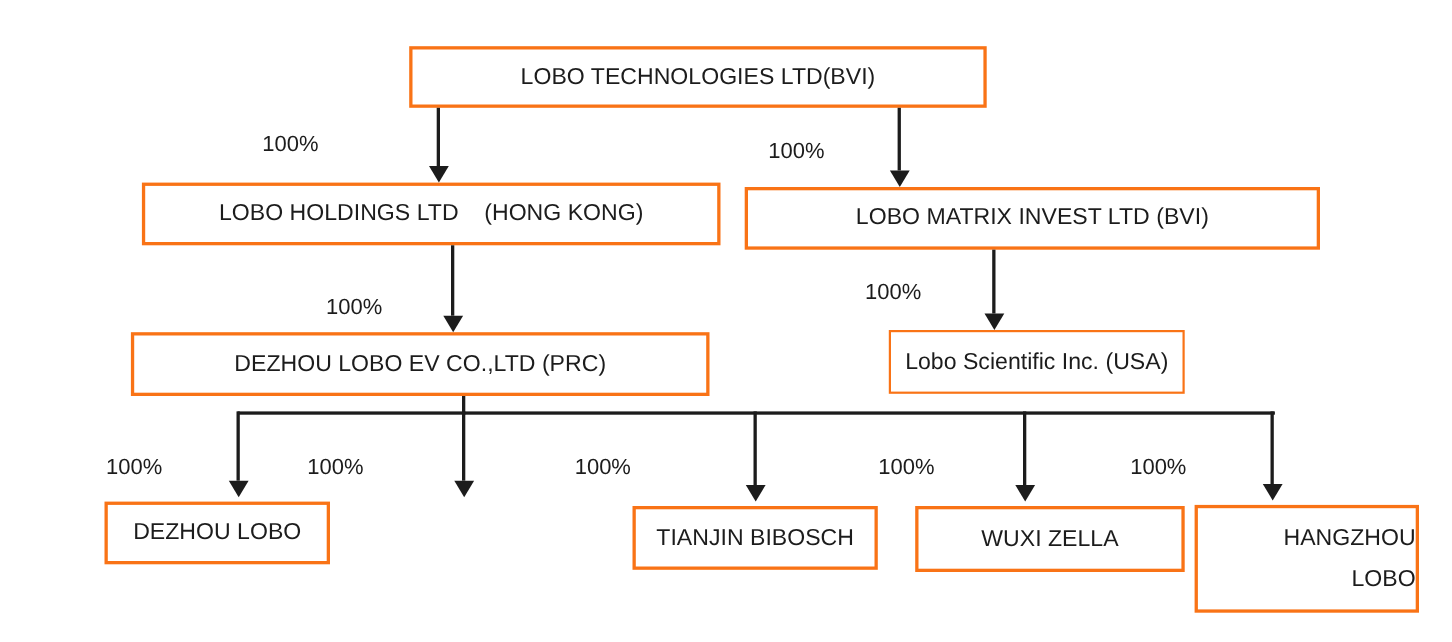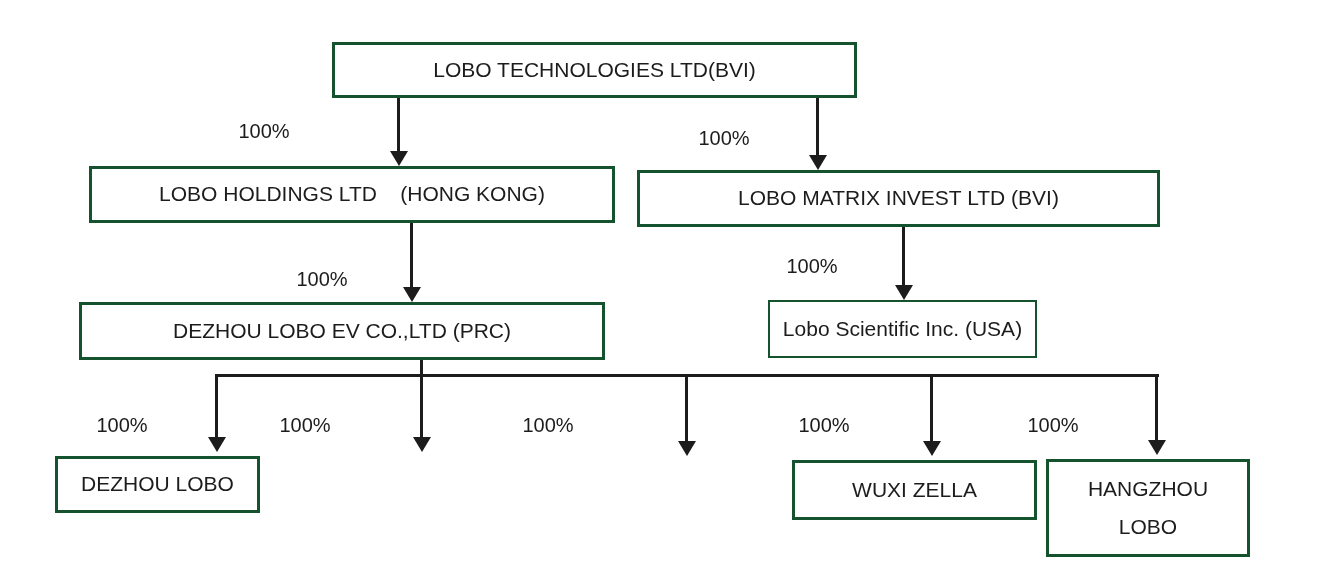--- a/index.html
+++ b/index.html
@@ -8,26 +8,27 @@
     width: 1320px;
     height: 584px;
     background: #ffffff;
     font-family: "Liberation Sans", sans-serif;
     color: #1c1c1c;
     overflow: hidden;
   }
   .node {
     position: absolute;
     box-sizing: border-box;
-    border: 3px solid #14532d;
+    border: 3px solid #f97316;
     background: #ffffff;
     display: flex;
     align-items: center;
     justify-content: center;
     text-align: center;
+    margin-left: 40px;
   }
   .node .node-label {
     font-size: 21px;
     white-space: pre;
     line-height: 1.15;
   }
   .node.thin { border-width: 2px; }
   .node.two-line { flex-direction: column; gap: 13px; }
   .vline {
     position: absolute;
@@ -80,26 +81,29 @@
 
   <div class="node thin" style="left:768px; top:300px; width:269px; height:58px;">
     <span class="node-label">Lobo Scientific Inc. (USA)</span>
   </div>
 
   <div class="node" style="left:55px; top:456px; width:205px; height:57px;">
     <span class="node-label">DEZHOU LOBO</span>
   </div>
 
 
+  <div class="node" style="left:535px; top:460px; width:223px; height:58px;">
+    <span class="node-label">TIANJIN BIBOSCH</span>
+  </div>
 
   <div class="node" style="left:792px; top:460px; width:245px; height:60px;">
     <span class="node-label">WUXI ZELLA</span>
   </div>
 
-  <div class="node two-line" style="left:1046px; top:459px; width:204px; height:98px;">
+  <div class="node two-line" style="left:1046px; top:459px; width:204px; height:98px;align-items:flex-end;">
     <span class="node-label">HANGZHOU</span>
     <span class="node-label">LOBO</span>
   </div>
 
   <div class="vline" style="left:397px; top:98px; height:53px;"></div>
   <div class="arrowhead-down" style="left:390px; top:151px;"></div>
   <span class="pct-label" style="left:233px; top:117px;">100%</span>
 
   <div class="vline" style="left:816px; top:98px; height:57px;"></div>
   <div class="arrowhead-down" style="left:809px; top:155px;"></div>

